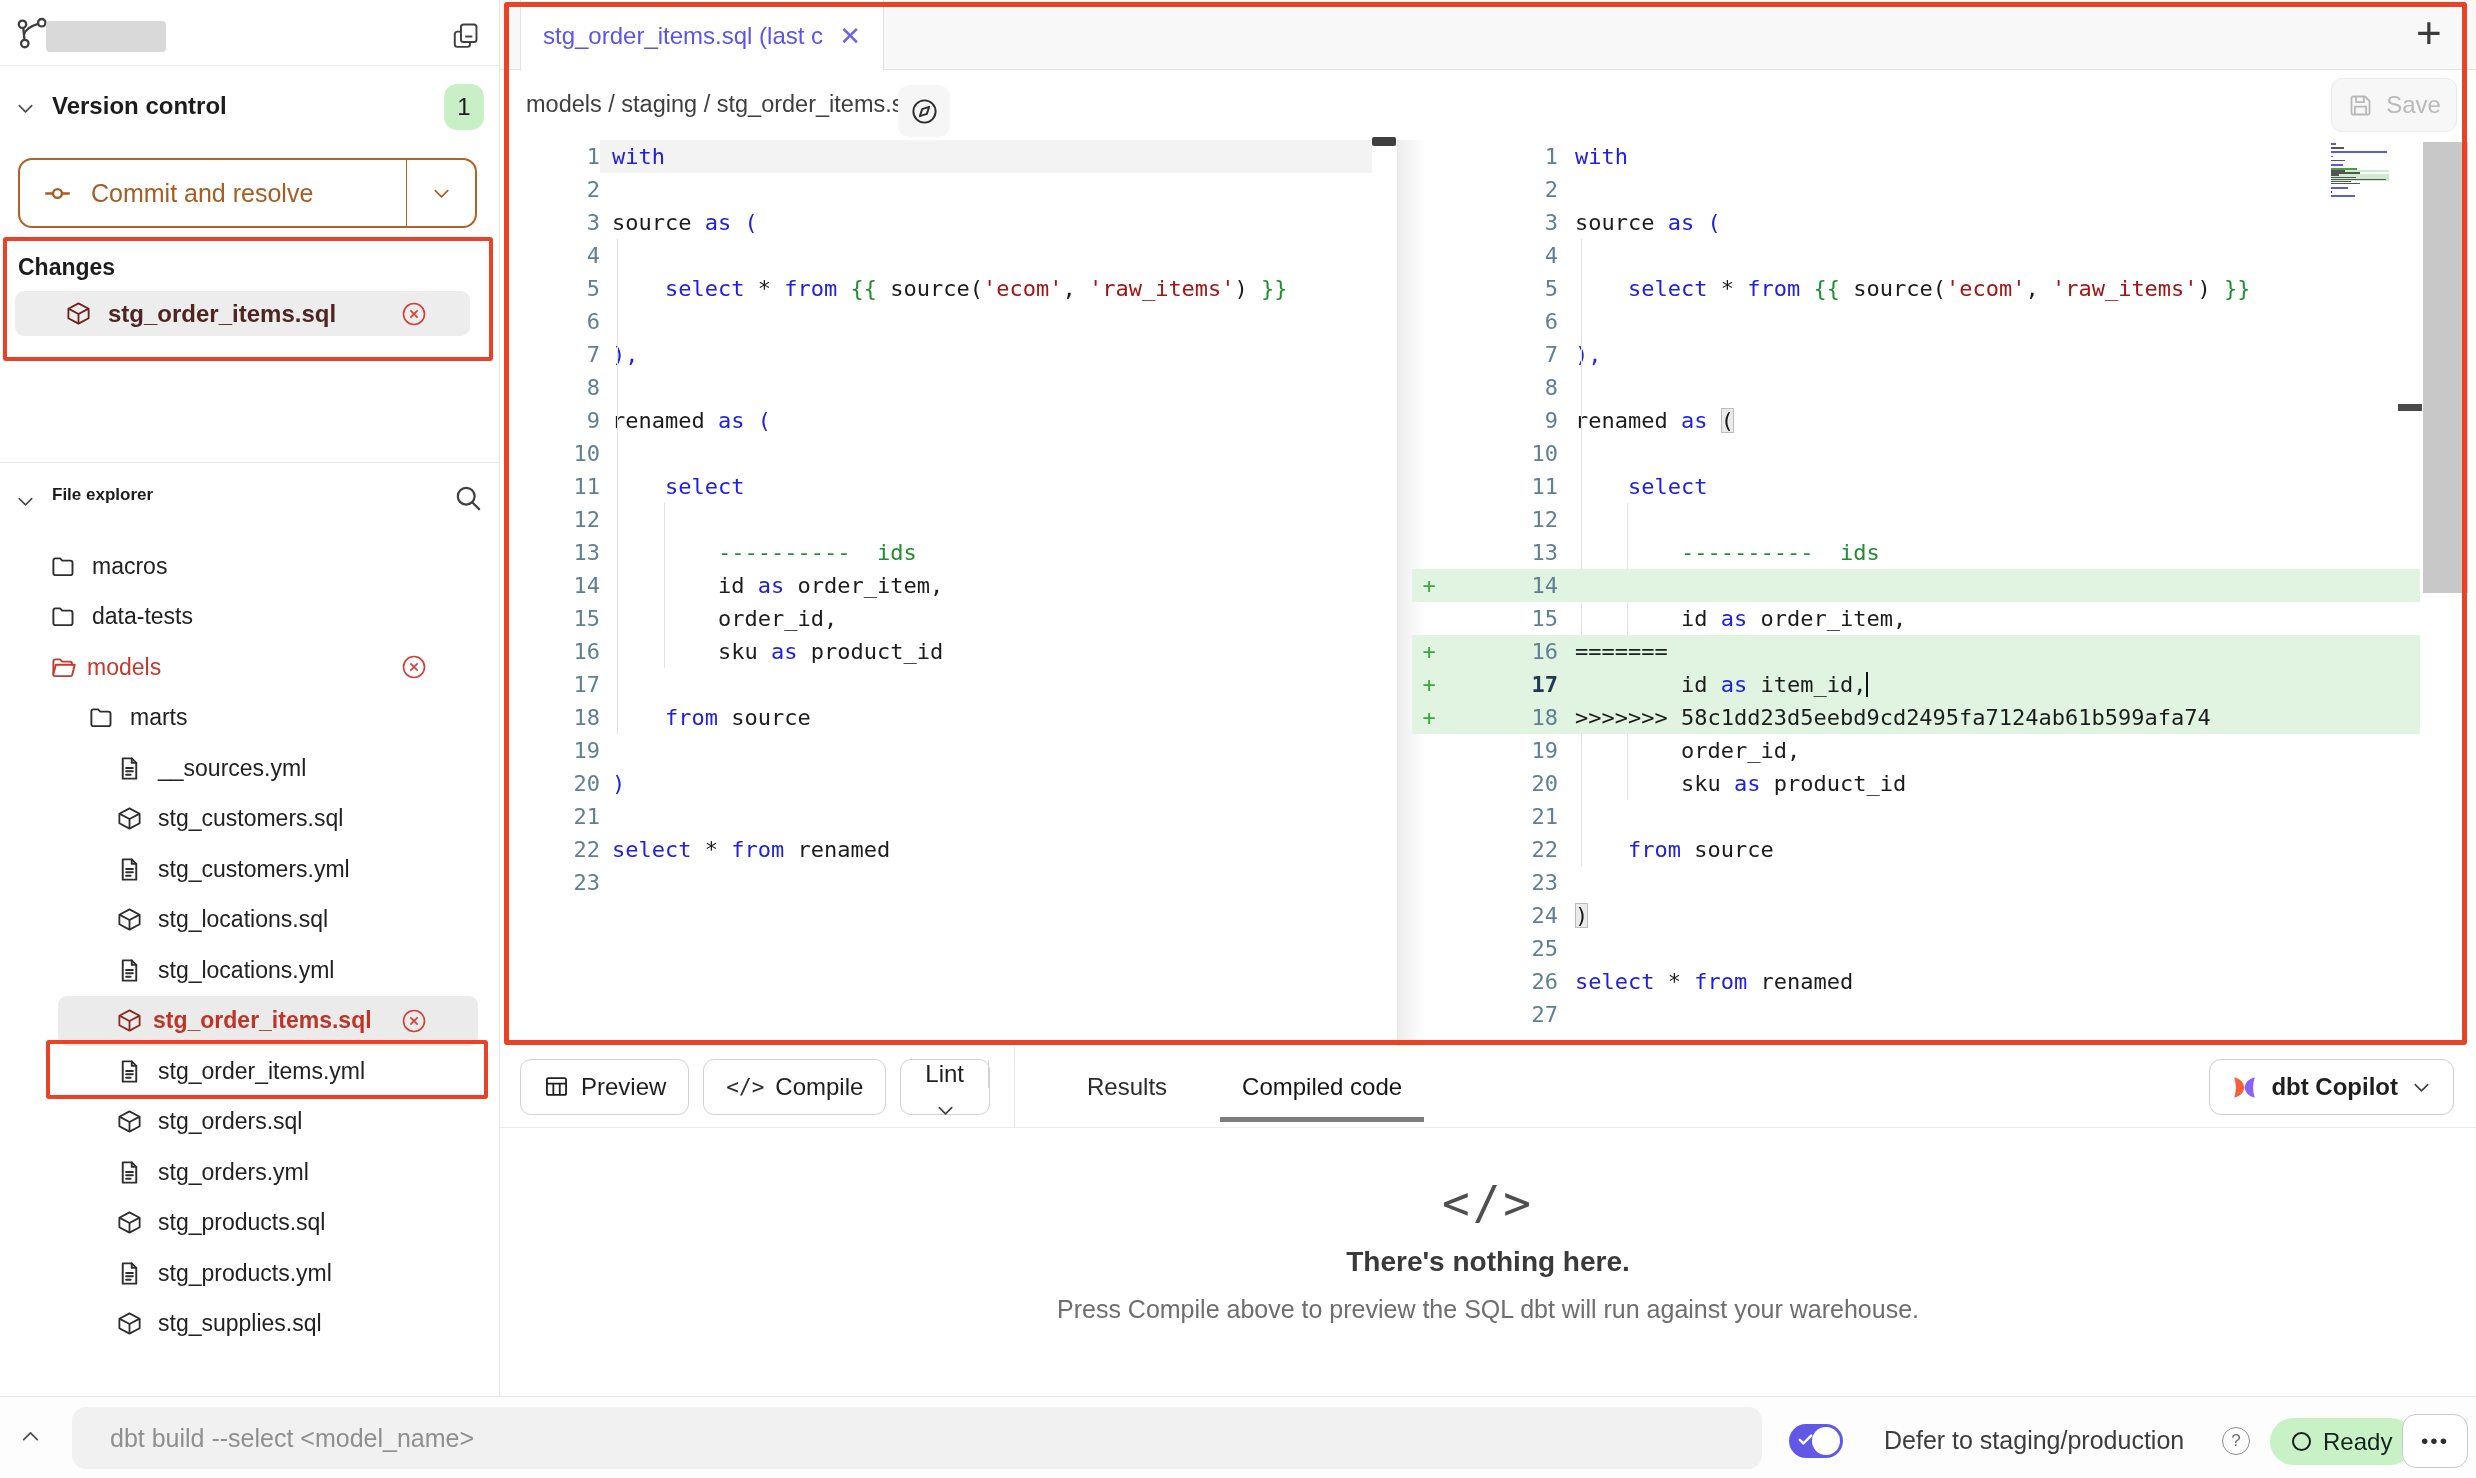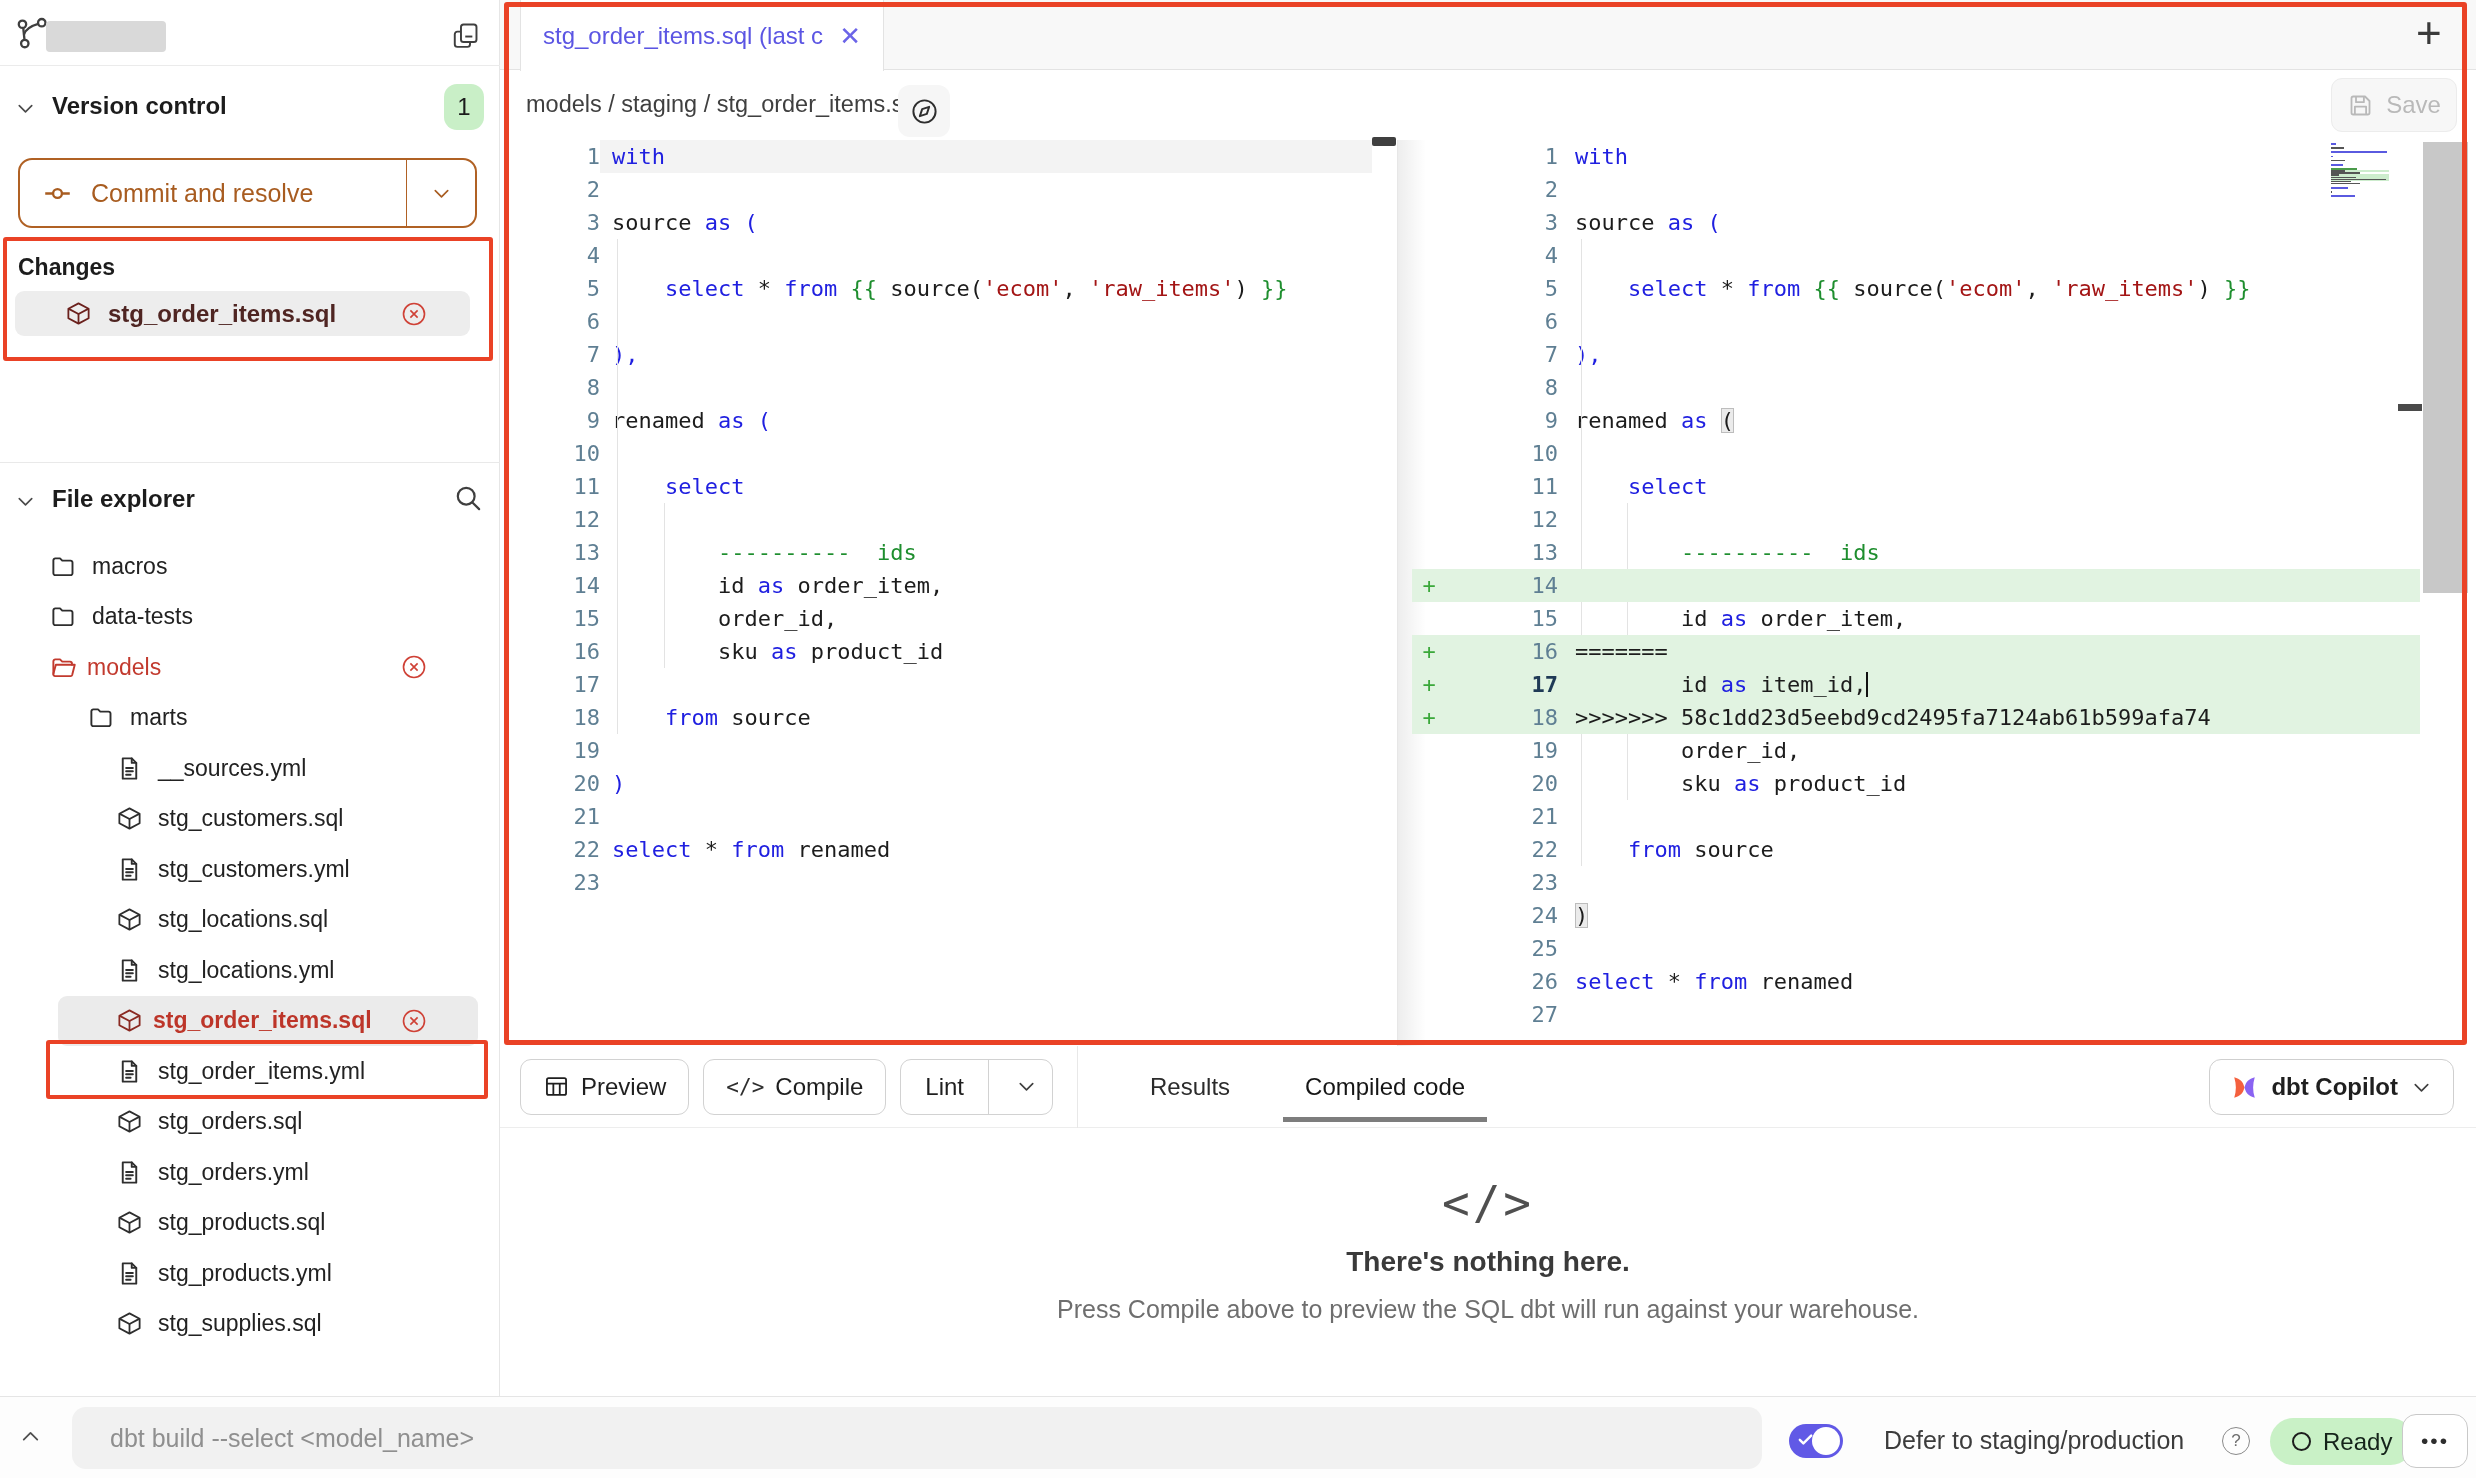--- a/index.html
+++ b/index.html
@@ -33,21 +33,21 @@
 
   #changes-label { left:18px; top:254px; font-size:23px; font-weight:700; color:#1c1c1c; }
   #changes-item { left:15px; top:291px; width:455px; height:45px; background:#ededed; border-radius:9px;
     display:flex; align-items:center; gap:16px; padding-left:50px; }
   #changes-item .name { font-size:24px; font-weight:600; color:#4f2522; }
   #changes-item .cube { color:#6b211d; }
   .cx { position:absolute; color:#cf4136; }
 
   #fe-divider { left:0; top:462px; width:500px; height:1px; background:#e9e9e9; }
   #fe-chevron { left:14px; top:490px; }
-  #fe-title { left:52px; top:485px; font-size:24px; font-weight:700; color:#1c1c1c; }
+  #fe-title { left:52px; top:485px; font-size:17px; font-weight:700; color:#1c1c1c; }
   #fe-search { left:452px; top:482px; color:#3f3f3f; }
 
   #file-tree { left:0; top:541px; width:500px; height:855px; overflow:hidden; }
   .frow { position:relative; height:50.5px; display:flex; align-items:center; gap:15px;
     font-size:23px; color:#222; }
   .frow .ficon { flex:none; color:#2e2e2e; }
   .frow.mod { color:#c23a2e;gap:10px; }
   .frow.mod .ficon { color:#c23a2e; }
   .frow.sel { background:#ebebeb; border-radius:9px; color:#bd3529; font-weight:600; }
   .frow.sel .ficon { color:#8a2a22; }
@@ -101,21 +101,21 @@
   #minimap .mrow { height:2.1px; }
   #minimap .mbar { height:1.6px; }
 
   
   #toolbar { left:500px; top:1046px; width:1976px; height:82px; background:#fff;
     border-bottom:1px solid #ededed; display:flex; align-items:center; padding-left:20px; }
   .tb-btn { height:56px; background:#fff; border:1px solid #d2d2d2; border-radius:11px;
     display:flex; align-items:center; gap:11px; padding:0 22px; font-size:24px; color:#1f1f1f; }
   .tb-btn + .tb-btn { margin-left:14px; }
   .tb-btn .gi { font-family:"DejaVu Sans Mono", monospace; font-size:21px; color:#2e2e2e; }
-  #lint-btn { padding:0; }
+  #lint-btn { padding:0;flex-direction:column; }
   #lint-btn .lmain { padding:0 24px; height:100%; display:flex; align-items:center; border-right:1px solid #d2d2d2; }
   #lint-btn .ldd { width:52px; height:100%; display:flex; align-items:center; justify-content:center; color:#3f3f3f; }
   #tb-divider { width:1px; height:82px; background:#e8e8e8; margin-left:24px; }
   .rtab { position:relative; height:71px; display:flex; align-items:center; padding:0 10px;
     font-size:24px; color:#2b2b2b; }
   #rtab-results { margin-left:62px; }
   #rtab-compiled { margin-left:55px; color:#161616; }
   .rtab.active::after { content:""; position:absolute; left:-12px; right:-12px; bottom:0; height:5px; background:#7d7d7d; }
   #copilot-btn { position:absolute; right:22px; top:13px; height:56px; background:#fff;
     border:1px solid #cfcfcf; border-radius:12px; display:flex; align-items:center; gap:12px;

